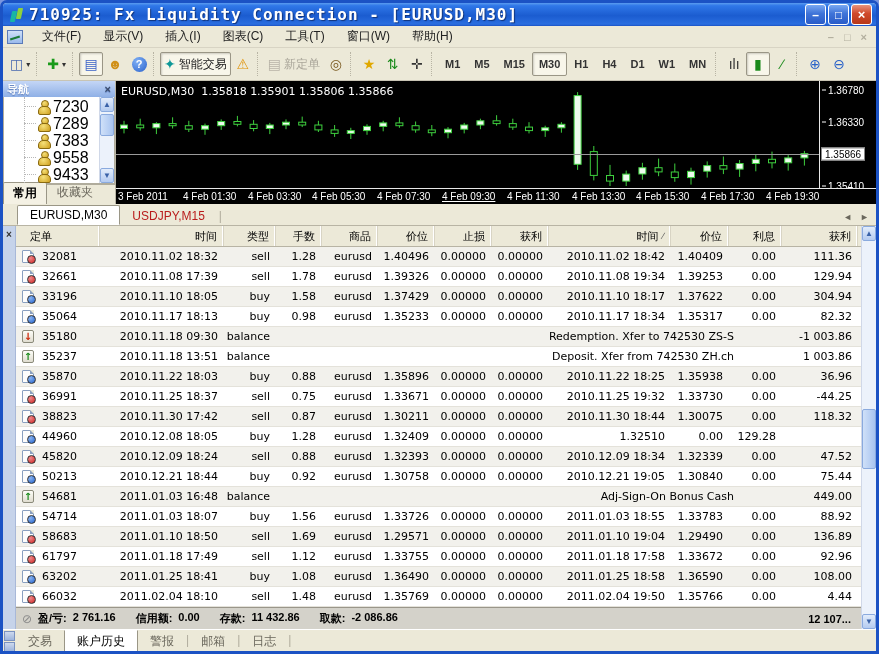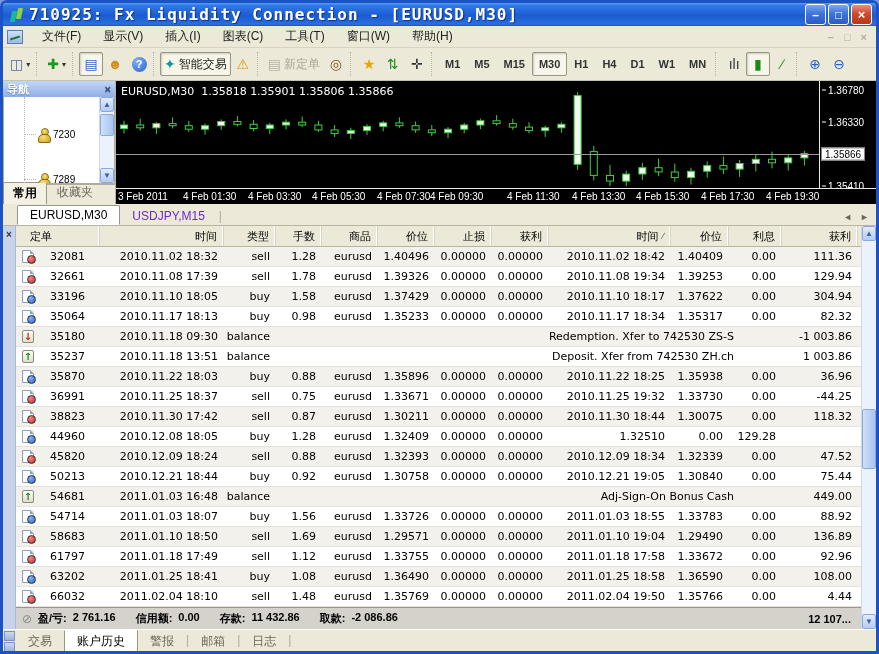--- a/index.html
+++ b/index.html
@@ -34,21 +34,21 @@
   .tbtn.disabled .g{color:#b8b4a8 !important;}
   .tbtn.tf{font-size:11px;font-weight:bold;color:#333;padding:0 6px;}
   
   .main{height:123px;display:flex;flex:0 0 auto;}
   .navigator{width:113px;flex:0 0 auto;display:flex;flex-direction:column;border-right:1px solid #b8b4a4;background:#ece9d8;}
   .nav-title{height:16px;background:linear-gradient(180deg,#c4d6f6,#8fb0e6);display:flex;align-items:center;padding:0 4px;font-size:11px;font-weight:bold;color:#fff;text-shadow:0 1px 1px #5a7ab8;}
   .nav-title .x{margin-left:auto;color:#3a4a6a;font-weight:bold;font-size:11px;}
   .nav-body{flex:1;display:flex;background:#fff;border:1px solid #b0ac9c;border-top:none;overflow:hidden;}
   .nav-list{flex:1;padding-top:1px;position:relative;}
   .nav-list::before{content:"";position:absolute;left:20px;top:0;bottom:0;border-left:1px dotted #b8b8b8;}
-  .nav-item{height:17px;display:flex;align-items:center;padding-left:34px;font-size:10px;color:#000;position:relative;white-space:nowrap;margin-top:28px;}
+  .nav-item{height:17px;display:flex;align-items:center;padding-left:34px;font-size:16px;color:#000;position:relative;white-space:nowrap;}
   .nav-item::before{content:"";position:absolute;left:20px;width:12px;border-top:1px dotted #b8b8b8;}
   .person{width:11px;height:13px;position:relative;margin-right:4px;flex:0 0 auto;}
   .person::before{content:"";position:absolute;left:2.5px;top:0;width:6px;height:6px;border-radius:50%;background:radial-gradient(circle at 35% 30%,#f5e07a,#cf9f1d);border:1px solid #8a6a10;}
   .person::after{content:"";position:absolute;left:0;top:6px;width:11px;height:7px;border-radius:5px 5px 2px 2px;background:radial-gradient(circle at 40% 30%,#f5e07a,#cf9f1d);border:1px solid #8a6a10;}
   .vscroll{width:15px;flex:0 0 auto;background:#ecf2fb;border-left:1px solid #d0d8e8;display:flex;flex-direction:column;}
   .sarrow{height:15px;background:linear-gradient(180deg,#e2ecfb,#b4cbf0);border:1px solid #8aaade;border-radius:2px;color:#3a62a8;font-size:8px;display:flex;align-items:center;justify-content:center;}
   .strack{flex:1;position:relative;}
   .sthumb{position:absolute;left:0;right:0;background:linear-gradient(90deg,#cfe0f8,#a8c4f0);border:1px solid #8aaade;border-radius:2px;}
   .nav-tabs{height:20px;display:flex;align-items:flex-end;background:#ece9d8;border-top:1px solid #b0ac9c;font-size:12px;}
   .nav-tab{padding:2px 9px;color:#6a675c;border:1px solid transparent;}
@@ -59,40 +59,40 @@
   .candle-svg{position:absolute;left:0;top:0;}
   .price-axis{position:absolute;right:0;top:0;width:57px;bottom:16px;border-left:1px solid #e8e8e8;color:#fff;font-size:10px;padding-left:46px;}
   .ptick{position:absolute;left:2px;display:flex;align-items:center;gap:2px;transform:translateY(-50%);}
   .ptick::before{content:"";width:4px;border-top:1px solid #fff;}
   .pcur{position:absolute;left:1px;transform:translateY(-50%);background:#fff;color:#000;padding:0 3px;border:1px solid #888;}
   .curline{position:absolute;left:0;height:0;border-top:1px solid #9a9a9a;z-index:1;}
   .time-axis{position:absolute;left:0;right:0;bottom:0;height:16px;border-top:1px solid #e8e8e8;color:#fff;font-size:10px;background:#000;}
   .tlabel{position:absolute;top:2px;white-space:nowrap;}
   
   .chart-tabs{height:22px;display:flex;align-items:flex-end;background:#ece9d8;border-bottom:1px solid #b8b4a4;padding-left:14px;font-size:12px;flex:0 0 auto;}
-  .ctab{padding:2px 12px;color:#6d28d9;}
+  .ctab{padding:2px 12px;color:#b91c1c;}
   .ctab.active{background:#fff;border:1px solid #9a9686;border-bottom:1px solid #fff;border-radius:2px 2px 0 0;color:#000;}
   .ctab-sep{color:#b0ac9c;padding:2px 2px;}
   .chart-tabs .scrollers{margin-left:auto;display:flex;gap:2px;padding:0 4px 2px 0;color:#6a675c;font-size:9px;}
   .chart-tabs .scrollers span{padding:1px 3px;}
   
   .terminal{height:403px;display:flex;flex:0 0 auto;background:#fff;}
   .lstrip{width:13px;flex:0 0 auto;background:#c6d3ea;border-right:1px solid #a8b8d8;display:flex;flex-direction:column;align-items:center;}
   .lstrip .x{font-size:10px;font-weight:bold;color:#333;margin-top:3px;}
   .tcenter{flex:1;display:flex;flex-direction:column;overflow:hidden;}
   .grid{display:grid;grid-template-columns:84px 124px 52px 46px 56px 57px 57px 57px 122px 58px 53px 76px;}
   .thead{height:21px;background:#ece9d8;border-bottom:1px solid #b8b4a4;font-size:11px;color:#000;flex:0 0 auto;}
   .th{display:flex;align-items:center;justify-content:flex-end;padding:0 6px;border-right:1px solid #d8d4c4;box-shadow:inset -1px 0 0 #fff;white-space:nowrap;}
   .th.left{justify-content:flex-start;padding-left:14px;}
   .th .sort{font-size:9px;color:#555;margin-left:4px;}
   .tbody{flex:1;font-size:11px;font-family:"DejaVu Sans","Liberation Sans",sans-serif;}
   .trow{height:20px;border-bottom:1px solid #e4e2da;}
   .trow.odd{background:#f2f1ec;}
   .c{display:flex;align-items:center;justify-content:flex-end;padding:0 6px;white-space:nowrap;overflow:hidden;color:#000;}
-  .c.left{justify-content:flex-start;padding-left:6px;gap:16px;}
+  .c.left{justify-content:flex-start;padding-left:6px;gap:8px;}
   .c.comment{grid-column:4/12;padding-right:48px;}
   .ric{width:12px;height:13px;position:relative;flex:0 0 auto;}
   .ric.doc{background:#fdfdfd;border:1px solid #8aa0c0;border-radius:1px;}
   .ric.doc::before{content:"";position:absolute;right:-1px;top:-1px;border-style:solid;border-width:0 4px 4px 0;border-color:transparent #ece9d8 #8aa0c0 transparent;}
   .ric.doc::after{content:"";position:absolute;right:-3px;bottom:-2px;width:7px;height:7px;border-radius:50%;border:1px solid #333;}
   .ric.doc.sell::after{background:radial-gradient(circle at 35% 30%,#f08a8a,#cc2222);}
   .ric.doc.buy::after{background:radial-gradient(circle at 35% 30%,#8ab4f0,#2262cc);}
   .ric.bal{background:linear-gradient(180deg,#fdfdf8,#e0ddd0);border:1px solid #8a8a7a;border-radius:2px;display:flex;align-items:center;justify-content:center;font-size:10px;font-weight:bold;}
   .ric.bal.out{color:#cc2200;}
   .ric.bal.in{color:#1a8a1a;}
@@ -361,21 +361,21 @@
           <div class="ptick" style="top: 41px;">1.36330</div>
           <div class="ptick" style="top: 105px;">1.35410</div>
           <div class="pcur" style="top: 73px;">1.35866</div>
         </div>
       <div class="time-axis" id="time-axis">
           <span class="tlabel" style="left: 2px;">3 Feb 2011</span>
           <span class="tlabel" style="left: 67px;">4 Feb 01:30</span>
           <span class="tlabel" style="left: 132px;">4 Feb 03:30</span>
           <span class="tlabel" style="left: 196px;">4 Feb 05:30</span>
           <span class="tlabel" style="left: 261px;">4 Feb 07:30</span>
-          <span class="tlabel" style="left: 314px;">4 Feb 09:30</span>
+          <span class="tlabel" style="left: 326px; text-decoration: underline;">4 Feb 09:30</span>
           <span class="tlabel" style="left: 391px;">4 Feb 11:30</span>
           <span class="tlabel" style="left: 456px; text-align: right;">4 Feb 13:30</span>
           <span class="tlabel" style="left: 520px;">4 Feb 15:30</span>
           <span class="tlabel" style="left: 585px;">4 Feb 17:30</span>
           <span class="tlabel" style="left: 650px;">4 Feb 19:30</span>
         </div>
     </div>
   </div>
 
   <div class="chart-tabs" id="chart-tabs">

